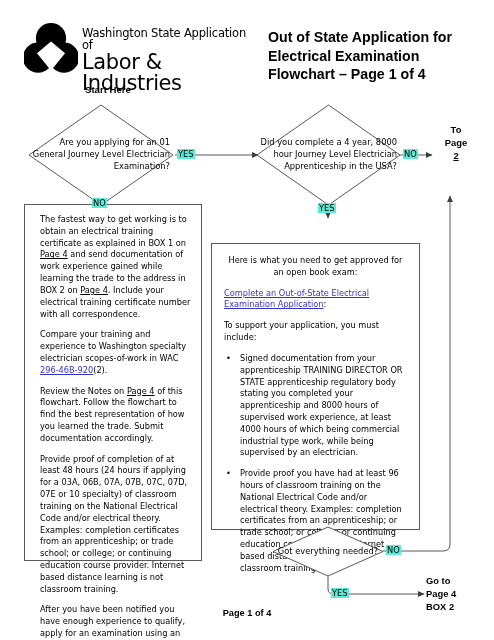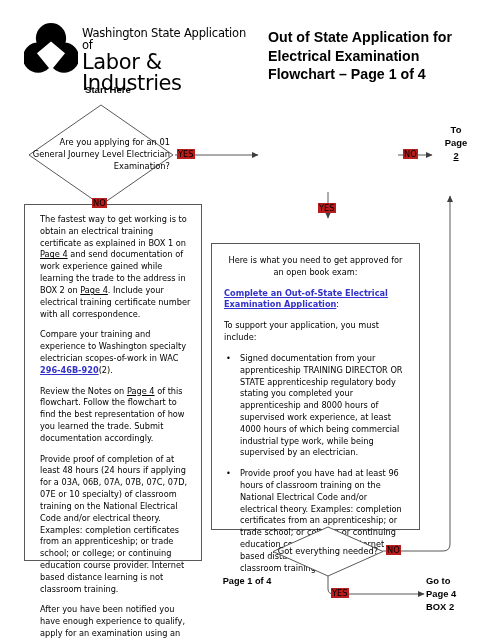--- a/index.html
+++ b/index.html
@@ -98,29 +98,28 @@
     font-size: 8.2px;
     line-height: 1.44;
     font-family: "DejaVu Sans", sans-serif;
   }
   .box-inner p { margin: 0 0 9px 0; }
   .box-inner p:last-child { margin-bottom: 0; }
 
   a.link {
     color: #3333cc;
     text-decoration: underline;
-    font-weight: bold;
   }
   .ulink { text-decoration: underline; color: #000; }
 
   .edge-label {
     position: absolute;
     font-size: 8.3px;
     font-family: "DejaVu Sans", sans-serif;
-    background: #b91c1c;
+    background: #5eead4;
     padding: 0 1px;
     z-index: 3;
     white-space: nowrap;
   }
   .connector-label {
     position: absolute;
     font-size: 9.4px;
     font-weight: bold;
     line-height: 1.38;
     text-align: center;
@@ -146,21 +145,21 @@
     content: "\2022";
     position: absolute;
     left: -12px;
     top: 0;
   }
   .centered { text-align: center; }
 
   .footer {
     position: absolute;
     left: 0;
-    top: 576px;
+    top: 608px;
     width: 494px;
     text-align: center;
     font-size: 9.2px;
     font-weight: bold;
   }
 </style>
 </head>
 <body>
 
 <div class="page">
@@ -216,20 +215,26 @@
 
   <div class="diamond" style="left:28px; top:104px; width:146px; height:102px;">
     <svg class="shape" viewBox="0 0 146 102" preserveAspectRatio="none" aria-hidden="true">
       <polygon points="73,1 145,51 73,101 1,51" fill="#ffffff" stroke="#595959" stroke-width="1"></polygon>
     </svg>
     <div class="dtext">Are you applying for an 01 General Journey Level Electrician Examination?</div>
   </div>
   <div class="edge-label" style="left:177px; top:149px;">YES</div>
   <div class="edge-label" style="left:92px; top:198px;">NO</div>
 
+  <div class="diamond" style="left:256px; top:104px; width:145px; height:102px;">
+    <svg class="shape" viewBox="0 0 145 102" preserveAspectRatio="none" aria-hidden="true">
+      <polygon points="72.5,1 144,51 72.5,101 1,51" fill="#ffffff" stroke="#595959" stroke-width="1"></polygon>
+    </svg>
+    <div class="dtext">Did you complete a  4 year, 8000 hour Journey Level Electrician Apprenticeship in the USA?</div>
+  </div>
   <div class="edge-label" style="left:403px; top:149px;">NO</div>
   <div class="edge-label" style="left:318px; top:203px;">YES</div>
 
   <div class="connector-label" style="left:436px; top:124px; width:40px;">
     <span>To</span>
     <span>Page</span>
     <span class="u">2</span>
   </div>
 
   <div class="box" style="left:24px; top:204px; width:178px; height:357px; padding:9px 9px 6px 15px;">

